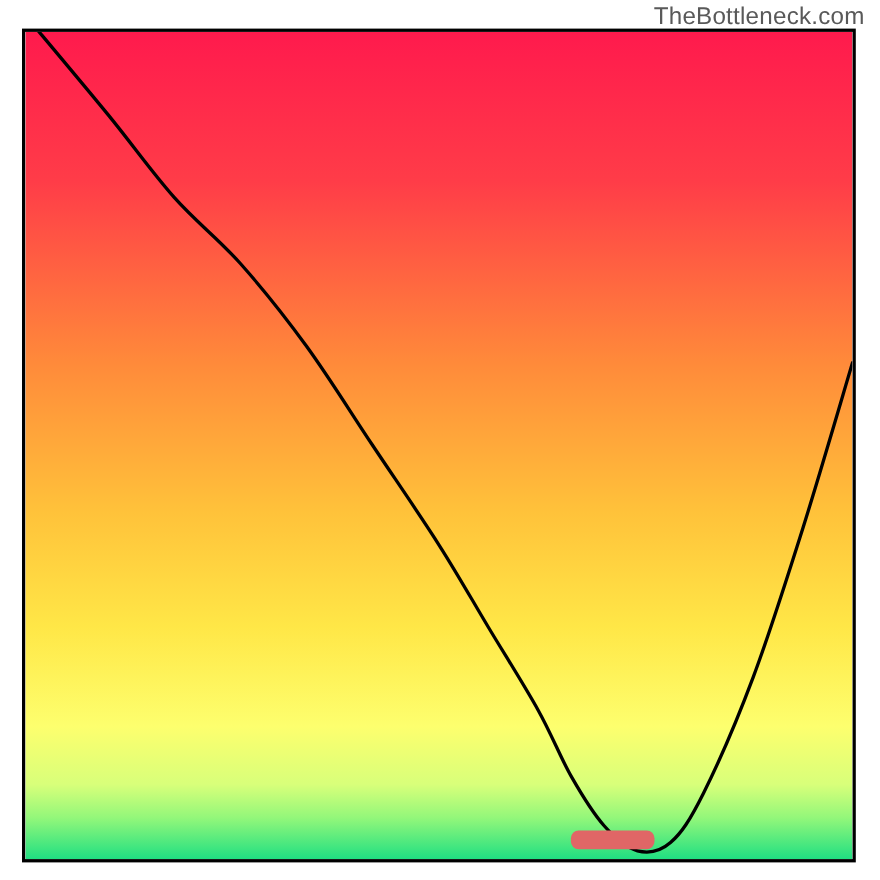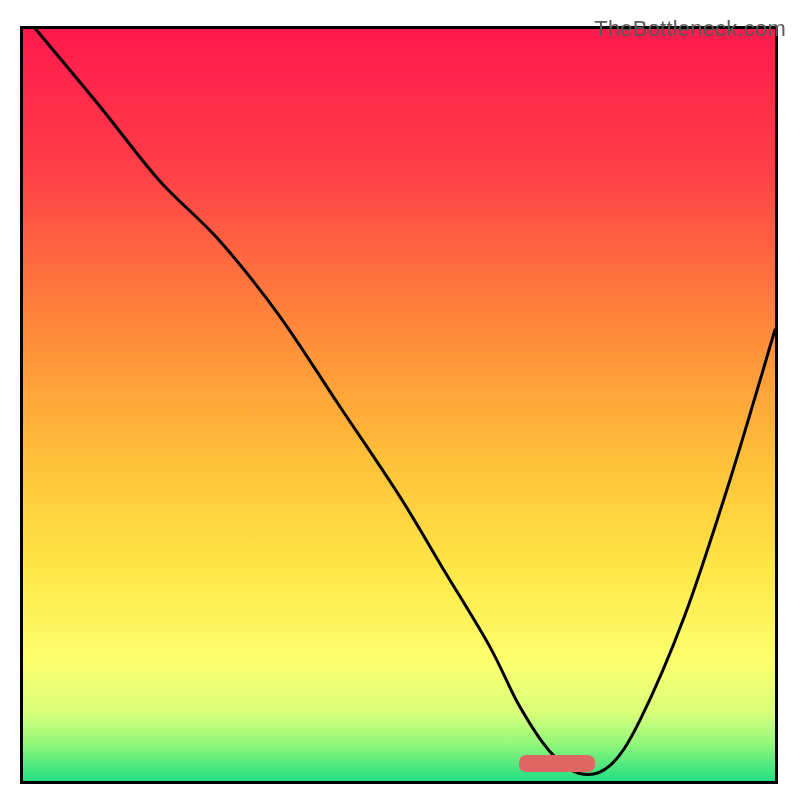--- a/index.html
+++ b/index.html
@@ -6,21 +6,21 @@
     margin: 0;
     padding: 0;
     width: 800px;
     height: 800px;
     background: #ffffff;
     font-family: Arial, Helvetica, sans-serif;
     overflow: hidden;
   }
   .watermark {
     position: absolute;
-    top: 16px;
+    top: 2px;
     right: 14px;
     color: #595959;
     font-size: 22px;
     font-weight: 400;
     letter-spacing: 0.2px;
     z-index: 10;
   }
   .plot-border {
     position: absolute;
     left: 20px;

